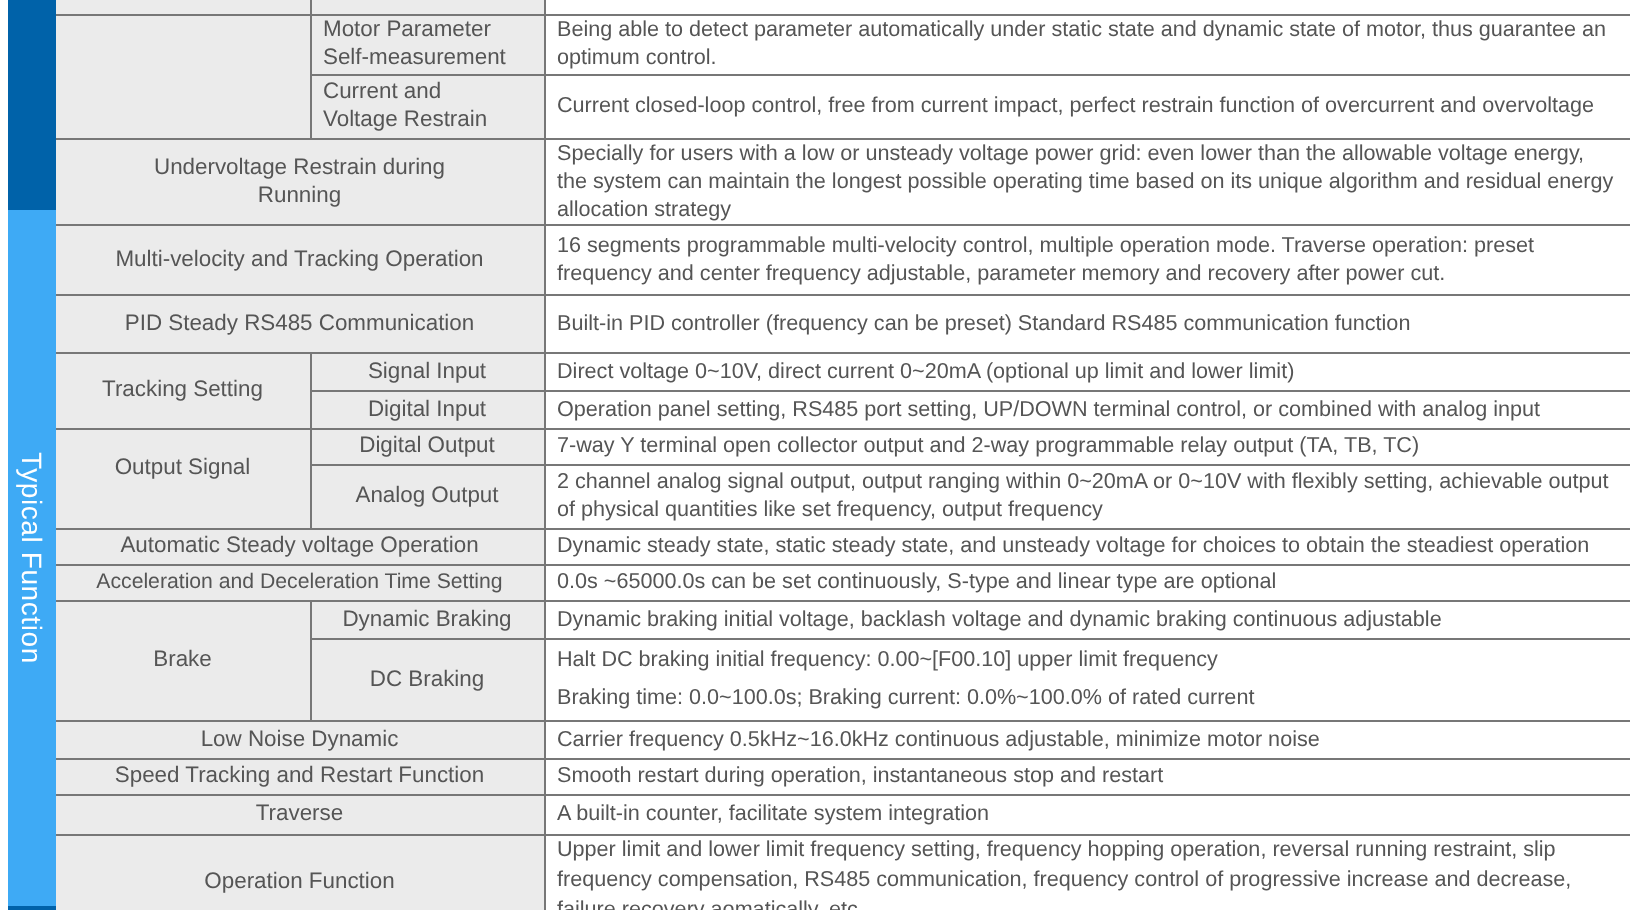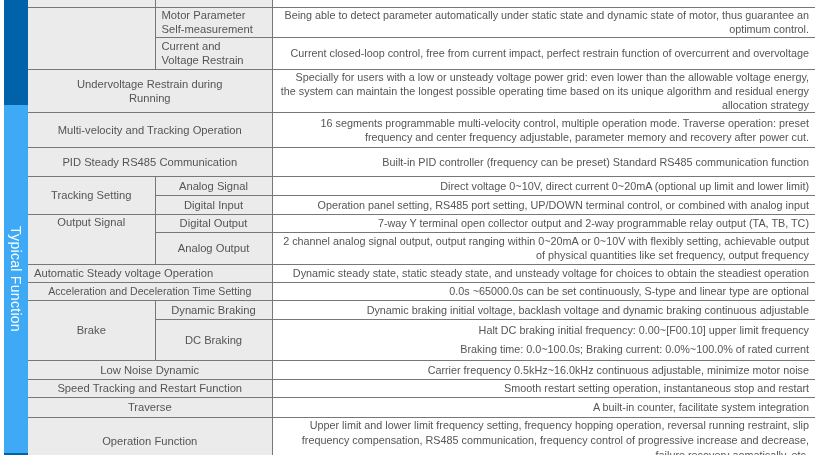--- a/index.html
+++ b/index.html
@@ -9,21 +9,21 @@
   .strip.top { top:0; height:105px; background:#0062a9; }
   .strip.bot { top:105px; height:348px; background:#3eaaf5; }
   .strip-label { position:absolute; left:4px; top:105px; width:24px; height:348px;
      display:flex; align-items:center; justify-content:center; }
   .strip-label span { writing-mode:vertical-rl; color:#ffffff; font-size:14px; letter-spacing:0.3px; }
   .bottom-line { position:absolute; left:4px; top:453px; width:24px; height:2px; background:#0062a9; }
   table { position:absolute; left:28px; top:0; border-collapse:collapse; table-layout:fixed; width:787px; }
   td { font-size:11.2px; line-height:14px; padding:0 6px; border-bottom:1px solid #777; vertical-align:middle; }
   td.lab { background:#ebebeb; text-align:center; color:#555; border-right:1px solid #777; }
   td.lab.left { text-align:left; }
-  td.desc { background:#ffffff; color:#555; text-align:right; font-size:10.8px; }
+  td.desc { background:#ffffff; color:#555; text-align:left; font-size:10.8px; }
   td.sub { border-left:1px solid #777; }
 </style>
 </head>
 <body>
 
 <div class="strip top"></div>
 <div class="strip bot"></div>
 <div class="strip-label">
     <span>Typical Function</span>
   </div>
@@ -59,38 +59,38 @@
   <tr style="height:35px">
     <td class="lab" colspan="2">Multi-velocity and Tracking Operation</td>
     <td class="desc">16 segments programmable multi-velocity control, multiple operation mode. Traverse operation: preset frequency and center frequency adjustable, parameter memory and recovery after power cut.</td>
   </tr>
   <tr style="height:29px">
     <td class="lab" colspan="2">PID Steady RS485 Communication</td>
     <td class="desc">Built-in PID controller (frequency can be preset)  Standard RS485 communication function</td>
   </tr>
   <tr style="height:19px">
     <td class="lab" rowspan="2" style="padding:0 2px">Tracking Setting</td>
-    <td class="lab">Analog Signal</td>
+    <td class="lab">Signal Input</td>
     <td class="desc">Direct voltage 0~10V, direct current 0~20mA (optional up limit and lower limit)</td>
   </tr>
   <tr style="height:19px">
     <td class="lab">Digital Input</td>
     <td class="desc">Operation panel setting, RS485 port setting, UP/DOWN terminal control, or combined with analog input</td>
   </tr>
   <tr style="height:18px">
-    <td class="lab" rowspan="2" style="vertical-align:top;padding-top:0">Output Signal</td>
+    <td class="lab" rowspan="2" style="vertical-align:top;padding-top:12px">Output Signal</td>
     <td class="lab">Digital Output</td>
     <td class="desc">7-way Y terminal open collector output and 2-way programmable relay output (TA, TB, TC)</td>
   </tr>
   <tr style="height:32px">
     <td class="lab">Analog Output</td>
     <td class="desc">2 channel analog signal output, output ranging within 0~20mA or 0~10V with flexibly setting, achievable output of physical quantities like set frequency, output frequency</td>
   </tr>
   <tr style="height:18px">
-    <td class="lab" colspan="2" style="text-align:left">Automatic Steady voltage Operation</td>
+    <td class="lab" colspan="2" style="text-align:center">Automatic Steady voltage Operation</td>
     <td class="desc">Dynamic steady state, static steady state, and unsteady voltage for choices to obtain the steadiest operation</td>
   </tr>
   <tr style="height:18px">
     <td class="lab" colspan="2" style="font-size:10.6px;padding:0 18px">Acceleration and Deceleration Time Setting</td>
     <td class="desc">0.0s ~65000.0s can be set continuously, S-type and linear type are optional</td>
   </tr>
   <tr style="height:19px">
     <td class="lab" rowspan="2">Brake</td>
     <td class="lab">Dynamic Braking</td>
     <td class="desc">Dynamic braking initial voltage, backlash voltage and dynamic braking continuous adjustable</td>
@@ -101,21 +101,21 @@
       <div>Halt DC braking initial frequency: 0.00~[F00.10] upper limit  frequency</div>
       <div>Braking time: 0.0~100.0s;  Braking current: 0.0%~100.0% of rated current</div>
     </td>
   </tr>
   <tr style="height:19px">
     <td class="lab" colspan="2">Low Noise Dynamic</td>
     <td class="desc">Carrier frequency 0.5kHz~16.0kHz continuous adjustable, minimize motor noise</td>
   </tr>
   <tr style="height:18px">
     <td class="lab" colspan="2">Speed Tracking and Restart Function</td>
-    <td class="desc">Smooth restart setting operation, instantaneous stop and restart</td>
+    <td class="desc">Smooth restart during operation, instantaneous stop and restart</td>
   </tr>
   <tr style="height:20px">
     <td class="lab" colspan="2">Traverse</td>
     <td class="desc">A built-in counter, facilitate system integration</td>
   </tr>
   <tr style="height:47px">
     <td class="lab" colspan="2">Operation Function</td>
     <td class="desc" style="line-height:15px">Upper limit and lower limit frequency setting, frequency hopping operation, reversal running restraint, slip frequency compensation, RS485 communication, frequency control of progressive increase and decrease, failure recovery aomatically, etc.</td>
   </tr>
 </tbody>

